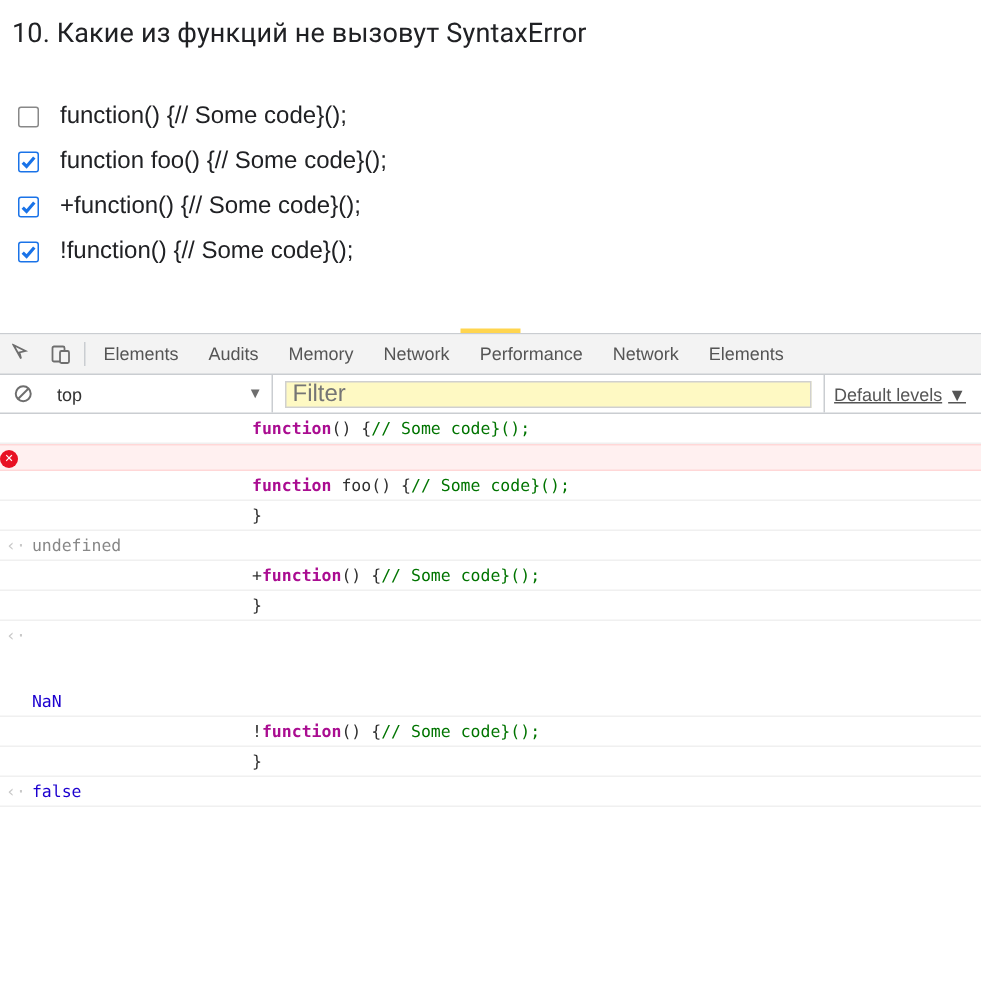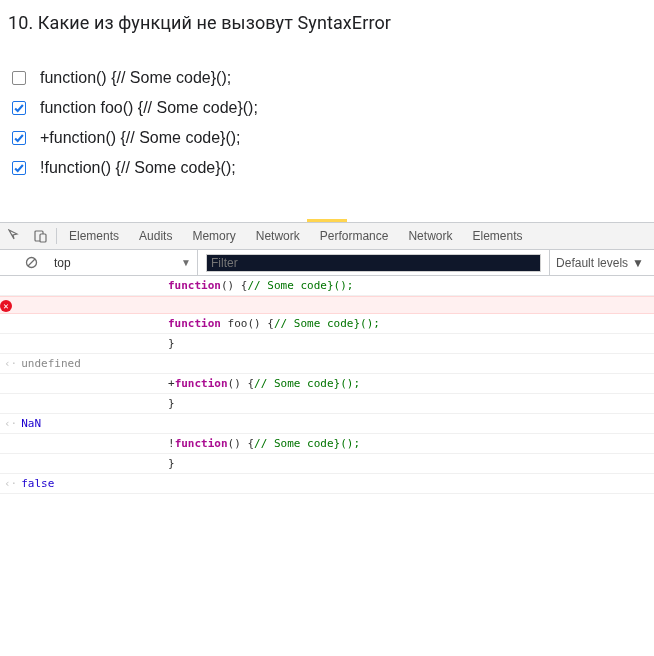--- a/index.html
+++ b/index.html
@@ -102,48 +102,48 @@
     color: #333;
     background:#fff;
     height:27px;
   }
   .devtools-toolbar {
     display: flex;
     align-items: center;
     height: 26px;
     border-bottom: 1px solid #cacdd1;
     gap: 4px;
-    padding-left: 18px;
+    padding-left: 2px;
     background:#fff;
   }
   .context-select {
     display: flex;
     align-items: center;
     gap: 6px;
     padding: 0 6px;
     border-right: 1px solid #cacdd1;
     height: 100%;
     min-width: 150px;
     color:#333;
   }
   .context-select .arrow { color:#6e6e6e; font-size:10px; margin-left:auto; }
   .filter-input {
     flex: 1;
     border: 1px solid #d0d0d0;
     height: 18px;
     padding: 0 4px;
-    font-size: 12px;
+    font-size: 16px;
     color:#8a8a8a;
-    background:#0f172a;
+    background:#fef9c3;
     margin: 0 4px;
   }
   .levels {
     display:flex; align-items:center; gap:4px;
     color:#555; padding:0 10px 0 6px;
-    border-left:1px solid #cacdd1; height:100%;
+    border-left:1px solid #cacdd1; height:100%;text-decoration:underline;
   }
   
   .console-body {
     font-family: Menlo, Consolas, monospace;
     font-size: 11px;
     line-height: 17px;
   }
   .console-row {
     display: flex;
     border-bottom: 1px solid #f0f0f0;
@@ -164,21 +164,21 @@
   }
   .console-row.output .gutter::before {
     color:#888;
   }
   .row-body {
     white-space: pre;
     color:#303030;
   }
   .kw { color:#aa0d91;font-weight:bold; }
   .comment { color:#007400; }
-  .nan { color:#1c00cf; }
+  .nan { color:#1c00cf;margin-top:44px; }
   .false { color:#1c00cf; }
   .error-row {
     background:#fff0f0;
     border-top:1px solid #ffd7d7;
     border-bottom:1px solid #ffd7d7;
     padding:1px 0;
     display:flex;
     color:#f00;
   }
   .error-icon {

